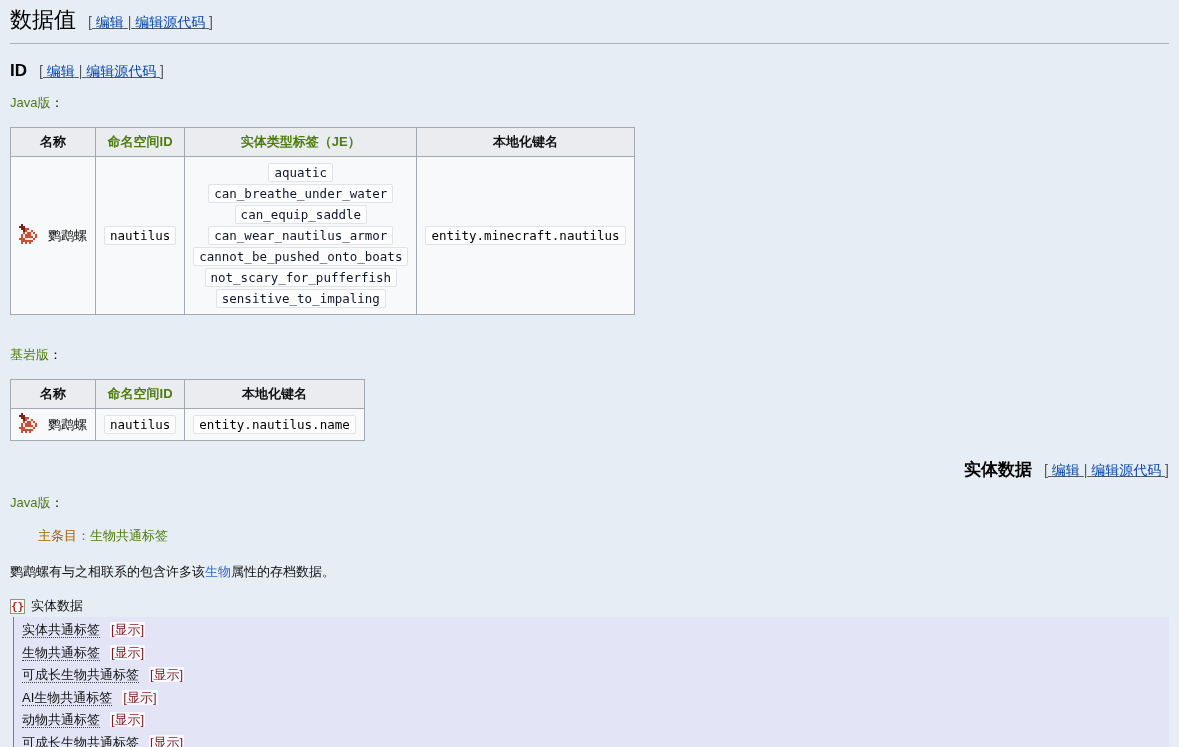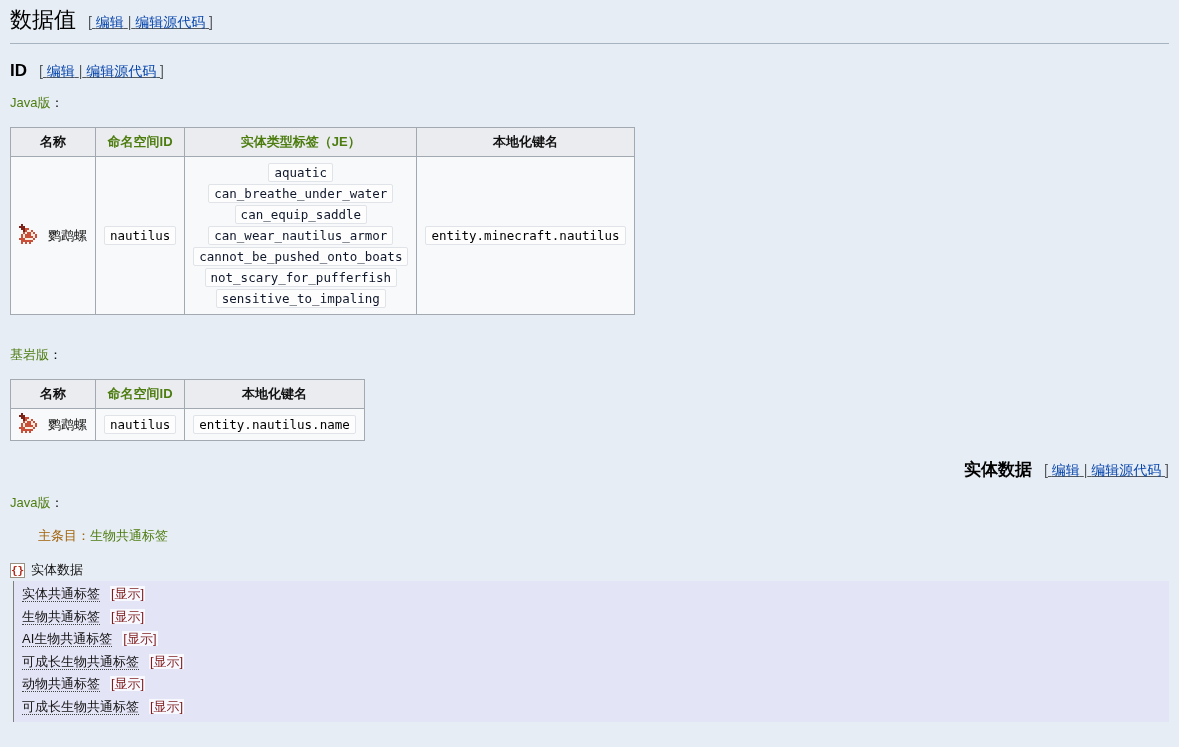--- a/index.html
+++ b/index.html
@@ -288,39 +288,42 @@
   </h3>
 
   <div class="line">
     <a class="lnk">Java版</a><span class="colon">：</span>
   </div>
 
   <div class="main-article">
     <span class="prefix">主条目：</span><a class="lnk">生物共通标签</a>
   </div>
 
+  <div class="paragraph">
+    <span>鹦鹉螺有与之相联系的包含许多该</span><a class="lnk-light">生物</a><span>属性的存档数据。</span>
+  </div>
 
   <div class="treeview-root">
     <span class="nbt-icon">{}</span>
     <span>实体数据</span>
   </div>
   <div class="treeview-list">
     <div class="tree-item">
       <span class="tree-label">实体共通标签</span><a class="tree-toggle">[显示]</a>
     </div>
     <div class="tree-item">
       <span class="tree-label">生物共通标签</span><a class="tree-toggle">[显示]</a>
     </div>
     <div class="tree-item">
+      <span class="tree-label">可成长生物共通标签</span><a class="tree-toggle">[显示]</a>
+    </div>
+    <div class="tree-item">
       <span class="tree-label">AI生物共通标签</span><a class="tree-toggle">[显示]</a>
     </div>
     <div class="tree-item">
+      <span class="tree-label">动物共通标签</span><a class="tree-toggle">[显示]</a>
+    </div>
+    <div class="tree-item">
       <span class="tree-label">可成长生物共通标签</span><a class="tree-toggle">[显示]</a>
     </div>
-    <div class="tree-item">
-      <span class="tree-label">动物共通标签</span><a class="tree-toggle">[显示]</a>
-    </div>
-    <div class="tree-item">
-      <span class="tree-label">可成长生物共通标签</span><a class="tree-toggle">[显示]</a>
-    </div>
   </div>
 
 </div>
 
 </body></html>

